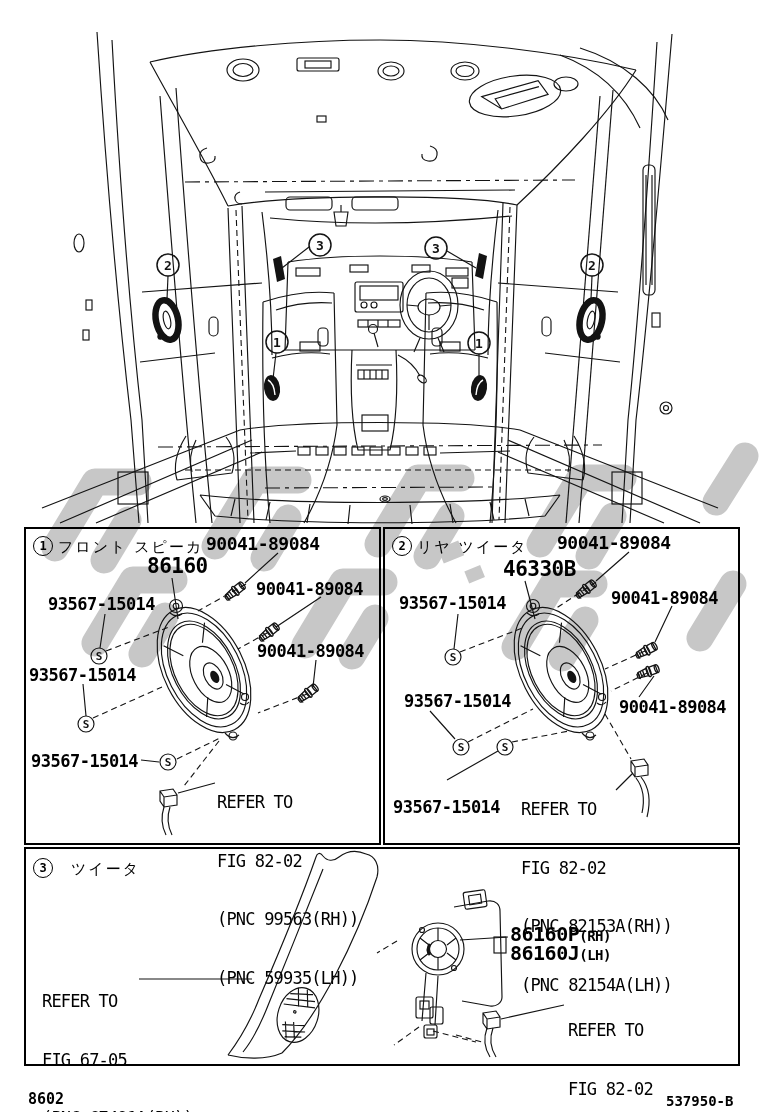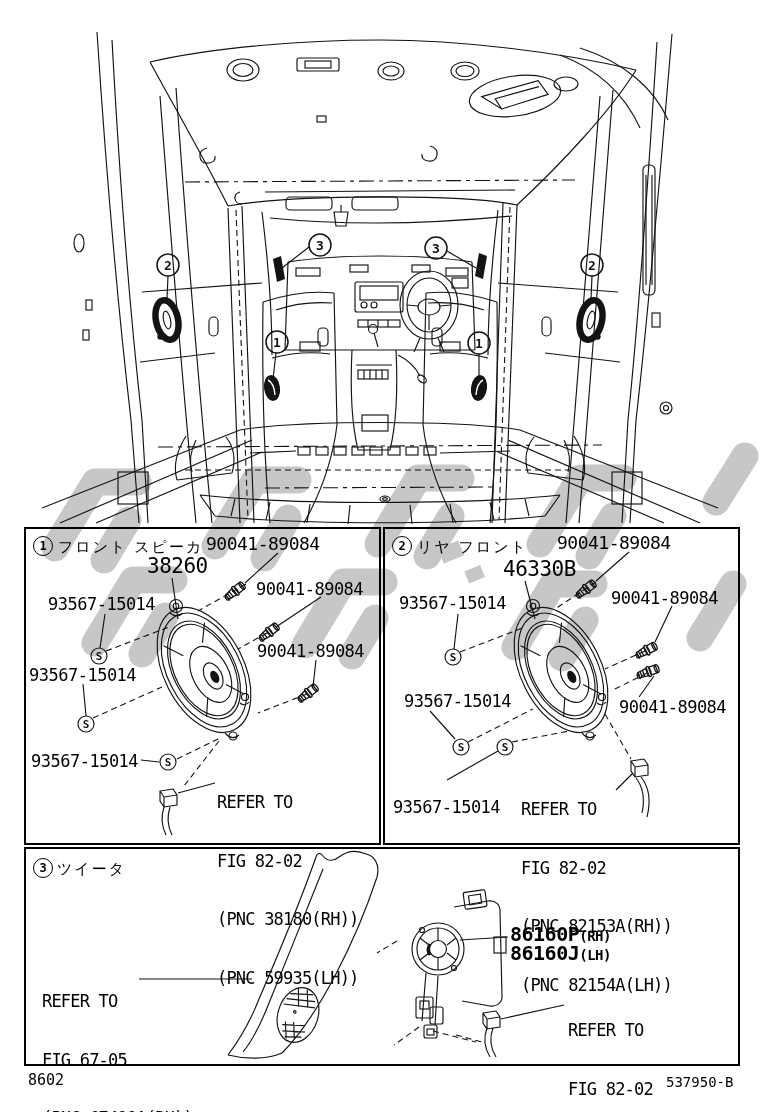--- a/index.html
+++ b/index.html
@@ -7,31 +7,31 @@
         font-family:"DejaVu Sans Mono",monospace;color:#000;}
   svg{display:block;}
   .layer{position:absolute;left:0;}
   #wm{top:438px;z-index:1;}
   #car{top:0;z-index:2;}
   .panel{position:absolute;border:2px solid #000;background:transparent;z-index:2;}
   #p1{left:24px;top:527px;width:353px;height:314px;}
   #p2{left:383px;top:527px;width:353px;height:314px;}
   #p3{left:24px;top:847px;width:712px;height:215px;}
   .psvg{position:absolute;left:0;top:0;z-index:1;}
-  .pn{position:absolute;z-index:2;font-weight:normal;font-size:17px;letter-spacing:-0.5px;white-space:pre;line-height:1;text-align:center;}
+  .pn{position:absolute;z-index:2;font-weight:bold;font-size:17px;letter-spacing:-0.5px;white-space:pre;line-height:1;text-align:center;}
   .pn-top{font-size:18px;}
   .pn-big{font-size:21px;}
   .ref{position:absolute;z-index:2;font-weight:normal;font-size:17px;letter-spacing:-0.8px;line-height:19.5px;white-space:pre;}
   .jp{position:absolute;z-index:2;font-family:"DejaVu Sans",sans-serif;font-size:15px;letter-spacing:2px;white-space:pre;}
   .circ{position:absolute;z-index:2;width:18px;height:18px;border:1.7px solid #000;border-radius:50%;
         display:flex;align-items:center;justify-content:center;font-weight:bold;font-size:12px;letter-spacing:0;}
   .prow{position:absolute;z-index:2;display:flex;align-items:baseline;white-space:pre;}
   .prow .big{font-weight:bold;font-size:20px;letter-spacing:-0.5px;}
   .prow .sm{font-weight:bold;font-size:14px;letter-spacing:-0.5px;text-align:right;}
-  .foot{position:absolute;z-index:2;font-weight:400;font-size:15px;letter-spacing:0;}
+  .foot{position:absolute;z-index:2;font-weight:700;font-size:15px;letter-spacing:0;margin-top:19px;}
   
   .ln{stroke:#131313;stroke-width:1.15;fill:none;}
   .lnb{stroke:#131313;stroke-width:1.5;fill:none;}
   .dash{stroke:#131313;stroke-width:1.1;fill:none;stroke-dasharray:6 4;}
   .dd{stroke:#131313;stroke-width:1.1;fill:none;stroke-dasharray:15 5 4 5;}
   .fill{fill:#131313;stroke:none;}
   .wmr{stroke:#c7c7c7;stroke-width:27;fill:none;stroke-linecap:round;stroke-linejoin:round;}
   .wmf{fill:#c7c7c7;stroke:none;}
   .stext{font:bold 11px "DejaVu Sans Mono",monospace;fill:#131313;}
   .ctext{font:bold 13px "DejaVu Sans Mono",monospace;fill:#131313;}
@@ -307,30 +307,30 @@
           <text class="stext" x="142" y="237" text-anchor="middle">S</text>
       </g>
       <use href="#conn" transform="translate(140,268)"></use>
       <path class="ln" d="M138,278 C134,290 136,298 140,306 M144,278 C140,290 142,298 146,306"></path>
       <path class="ln" d="M252,24 L219,54 M295,68 L250,98 M290,131 L287,158 M146,49 L152,90 M79,85 L74,119 M57,155 L60,187 M115,231 L133,233 M152,264 L189,254"></path>
       <path class="dash" d="M80,122 L143,98 M220,55 L172,82 M241,104 L212,120 M281,165 L232,184 M67,189 L136,158 M151,230 L194,209 M193,212 L158,257"></path>
     </svg>
     <span class="circ" style="left:7px;top:7px">1</span>
     <span class="jp" style="left:32px;top:9px">フロント スピーカ</span>
     <span class="pn pn-top" style="left:180px;top:6px">90041-89084</span>
-    <span class="pn pn-big" style="left:121px;top:27px">38260</span>
+    <span class="pn pn-big" style="left:121px;top:27px">86160</span>
     <span class="pn" style="left:22px;top:67px">93567-15014</span>
     <span class="pn" style="left:230px;top:52px">90041-89084</span>
     <span class="pn" style="left:231px;top:114px">90041-89084</span>
     <span class="pn" style="left:3px;top:138px">93567-15014</span>
     <span class="pn" style="left:5px;top:224px">93567-15014</span>
     <div class="ref" style="left:191px;top:225px">
       <div>REFER TO</div>
       <div>FIG 82-02</div>
-      <div>(PNC 38180(RH))</div>
+      <div>(PNC 99563(RH))</div>
       <div>(PNC 59935(LH))</div>
     </div>
   </div>
 
   <div id="p2" class="panel">
     <svg class="psvg" width="353" height="314" viewBox="0 0 353 314">
       <use href="#spk" transform="translate(176,141)"></use>
       <use href="#bolt" transform="translate(205,57) rotate(-38) scale(1.15)"></use>
       <use href="#bolt" transform="translate(266,119) rotate(-28) scale(1.15)"></use>
       <use href="#bolt" transform="translate(268,141) rotate(-20) scale(1.15)"></use>
@@ -341,21 +341,21 @@
           <text class="stext" x="76" y="222" text-anchor="middle">S</text>
         <circle class="ln" cx="120" cy="218" r="8"></circle>
           <text class="stext" x="120" y="222" text-anchor="middle">S</text>
       </g>
       <use href="#conn" transform="translate(252,238)"></use>
       <path class="ln" d="M256,248 C264,258 266,272 262,288 M251,249 C258,258 260,270 257,284"></path>
       <path class="ln" d="M244,23 L211,52 M287,77 L270,113 M254,168 L269,147 M140,52 L150,90 M73,85 L69,120 M45,182 L70,210 M62,251 L113,222 M231,261 L248,244"></path>
       <path class="dash" d="M75,123 L140,98 M211,53 L170,80 M260,122 L220,140 M262,144 L226,162 M83,213 L148,180 M127,213 L184,202 M220,185 L246,230"></path>
     </svg>
     <span class="circ" style="left:7px;top:7px">2</span>
-    <span class="jp" style="left:32px;top:9px">リヤ フロント</span>
+    <span class="jp" style="left:32px;top:9px">リヤ ツイータ</span>
     <span class="pn pn-top" style="left:172px;top:5px">90041-89084</span>
     <span class="pn pn-big" style="left:118px;top:30px">46330B</span>
     <span class="pn" style="left:14px;top:66px">93567-15014</span>
     <span class="pn" style="left:226px;top:61px">90041-89084</span>
     <span class="pn" style="left:19px;top:164px">93567-15014</span>
     <span class="pn" style="left:234px;top:170px">90041-89084</span>
     <span class="pn" style="left:8px;top:270px">93567-15014</span>
     <div class="ref" style="left:136px;top:232px">
       <div>REFER TO</div>
       <div>FIG 82-02</div>
@@ -399,21 +399,21 @@
         <rect class="ln" x="404" y="158" width="13" height="17" rx="2"></rect>
         <rect class="ln" x="398" y="176" width="13" height="13" rx="2"></rect>
           <rect class="ln" x="401" y="180" width="7" height="6"></rect>
       </g>
       <use href="#conn" transform="translate(463,170)"></use>
       <path class="ln" d="M461,179 C457,190 459,200 464,208 M467,179 C463,190 465,200 470,208"></path>
       <path class="ln" d="M434,91 L482,88 M475,170 L538,156"></path>
       <path class="dash" d="M371,92 L351,104 M393,178 L368,196 M407,182 L450,193 M430,186 L456,193"></path>
     </svg>
     <span class="circ" style="left:7px;top:9px">3</span>
-    <span class="jp" style="left:31px;top:11px">ツイータ</span>
+    <span class="jp" style="left:45px;top:11px">ツイータ</span>
     <div class="ref" style="left:16px;top:104px">
       <div>REFER TO</div>
       <div>FIG 67-05</div>
       <div>(PNC 67491A(RH))</div>
       
     </div>
     <div class="prow" style="left:484px;top:73px">
       <span class="big">86160P</span><span class="sm">(RH)</span>
     </div>
     <div class="prow" style="left:484px;top:92px">

